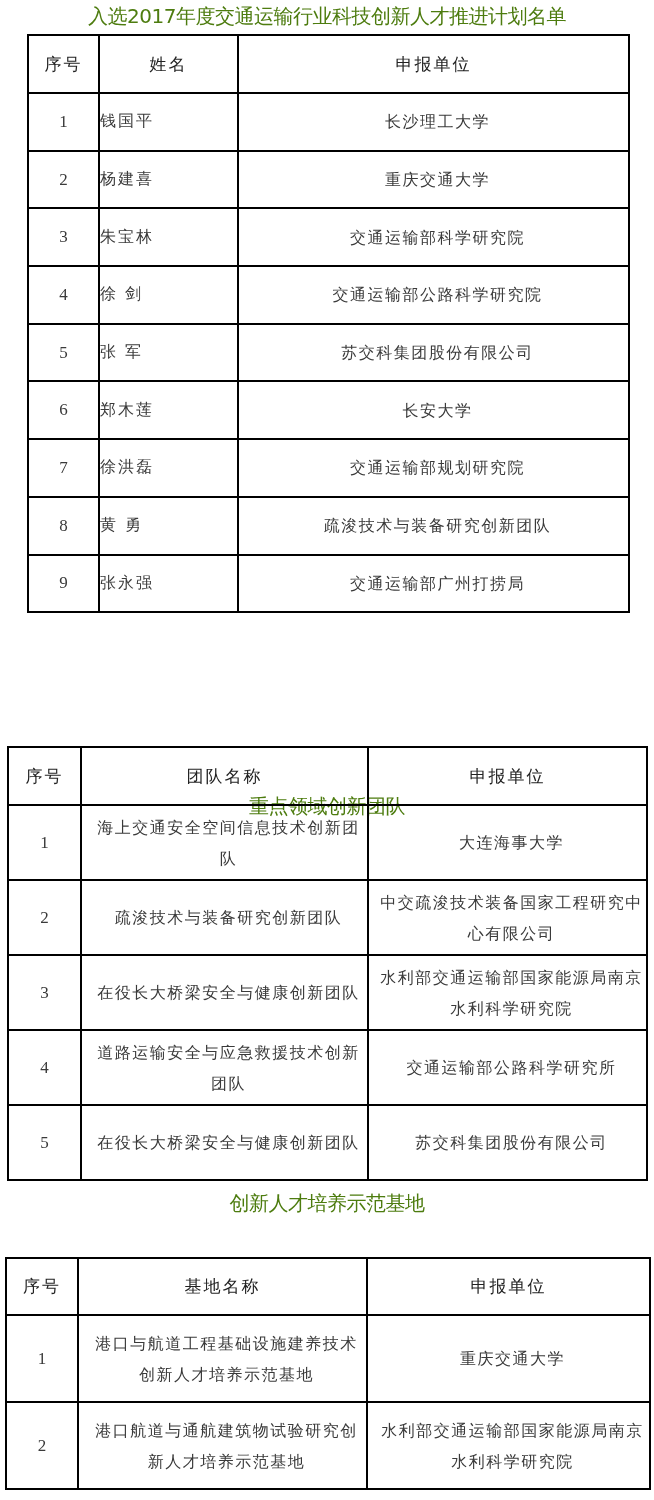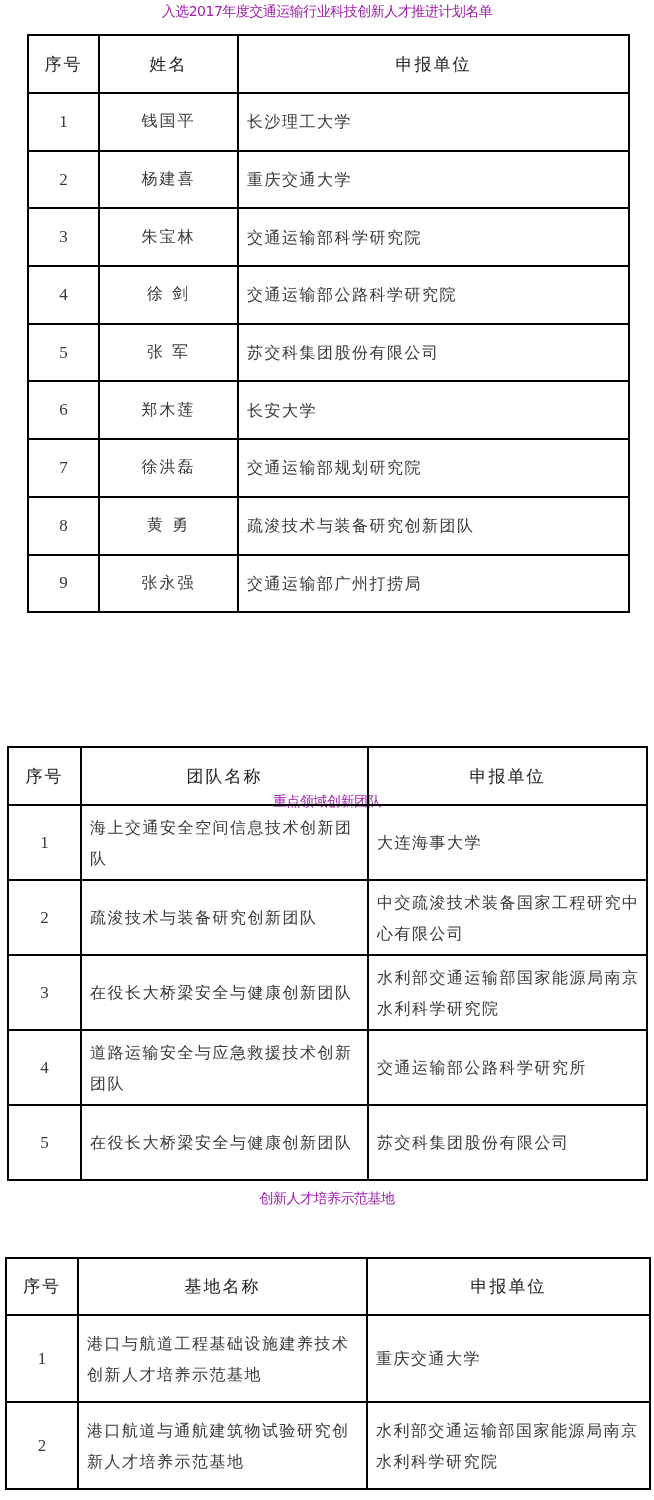--- a/index.html
+++ b/index.html
@@ -1,34 +1,34 @@
 <!DOCTYPE html>
 <html><head>
 <meta charset="utf-8">
 <style>
   * { box-sizing: border-box; margin: 0; padding: 0; }
   html, body { width: 654px; height: 1500px; background: #ffffff; overflow: hidden; }
   body { position: relative; font-family: "DejaVu Serif", "Liberation Serif", serif; color: #333333; }
   .caption {
     position: absolute; left: 0; width: 654px; text-align: center;
     font-family: "DejaVu Sans", "Liberation Sans", sans-serif;
-    font-size: 14px; color: #a21caf; letter-spacing: -0.5px;
+    font-size: 20px; color: #4d7c0f; letter-spacing: -0.5px;
   }
   table.grid {
     position: absolute; border-collapse: collapse; table-layout: fixed;
     font-size: 16px; color: #3a3a3a;
   }
   table.grid td, table.grid th { border: 2px solid #000000; }
   table.grid th {
     font-weight: normal; color: #222222; font-size: 17px; letter-spacing: 2px;
     text-align: center; vertical-align: middle;
   }
   td.num { text-align: center; vertical-align: middle; font-family: "Liberation Serif", "DejaVu Serif", serif; font-size: 17px; }
-  td.name { text-align: center; vertical-align: middle; letter-spacing: 2px; }
-  td.left { text-align: left; vertical-align: middle; padding-left: 8px; letter-spacing: 1.5px; line-height: 31px; }
+  td.name { text-align: left; vertical-align: middle; letter-spacing: 2px; }
+  td.left { text-align: center; vertical-align: middle; padding-left: 8px; letter-spacing: 1.5px; line-height: 31px; }
   #t1 { left: 27px; top: 34px; width: 603px; }
   #t1 th.h { height: 58px; }
   #t1 td { height: 57.7px; }
   #t1 td.left { padding-bottom: 0; }
   #t2 { left: 7px; top: 746px; width: 641px; }
   #t2 th.h { height: 58px; }
   #t2 td { height: 75px; }
   #t3 { left: 5px; top: 1257px; width: 646px; }
   #t3 th.h { height: 57px; }
   #t3 td { height: 87px; }

